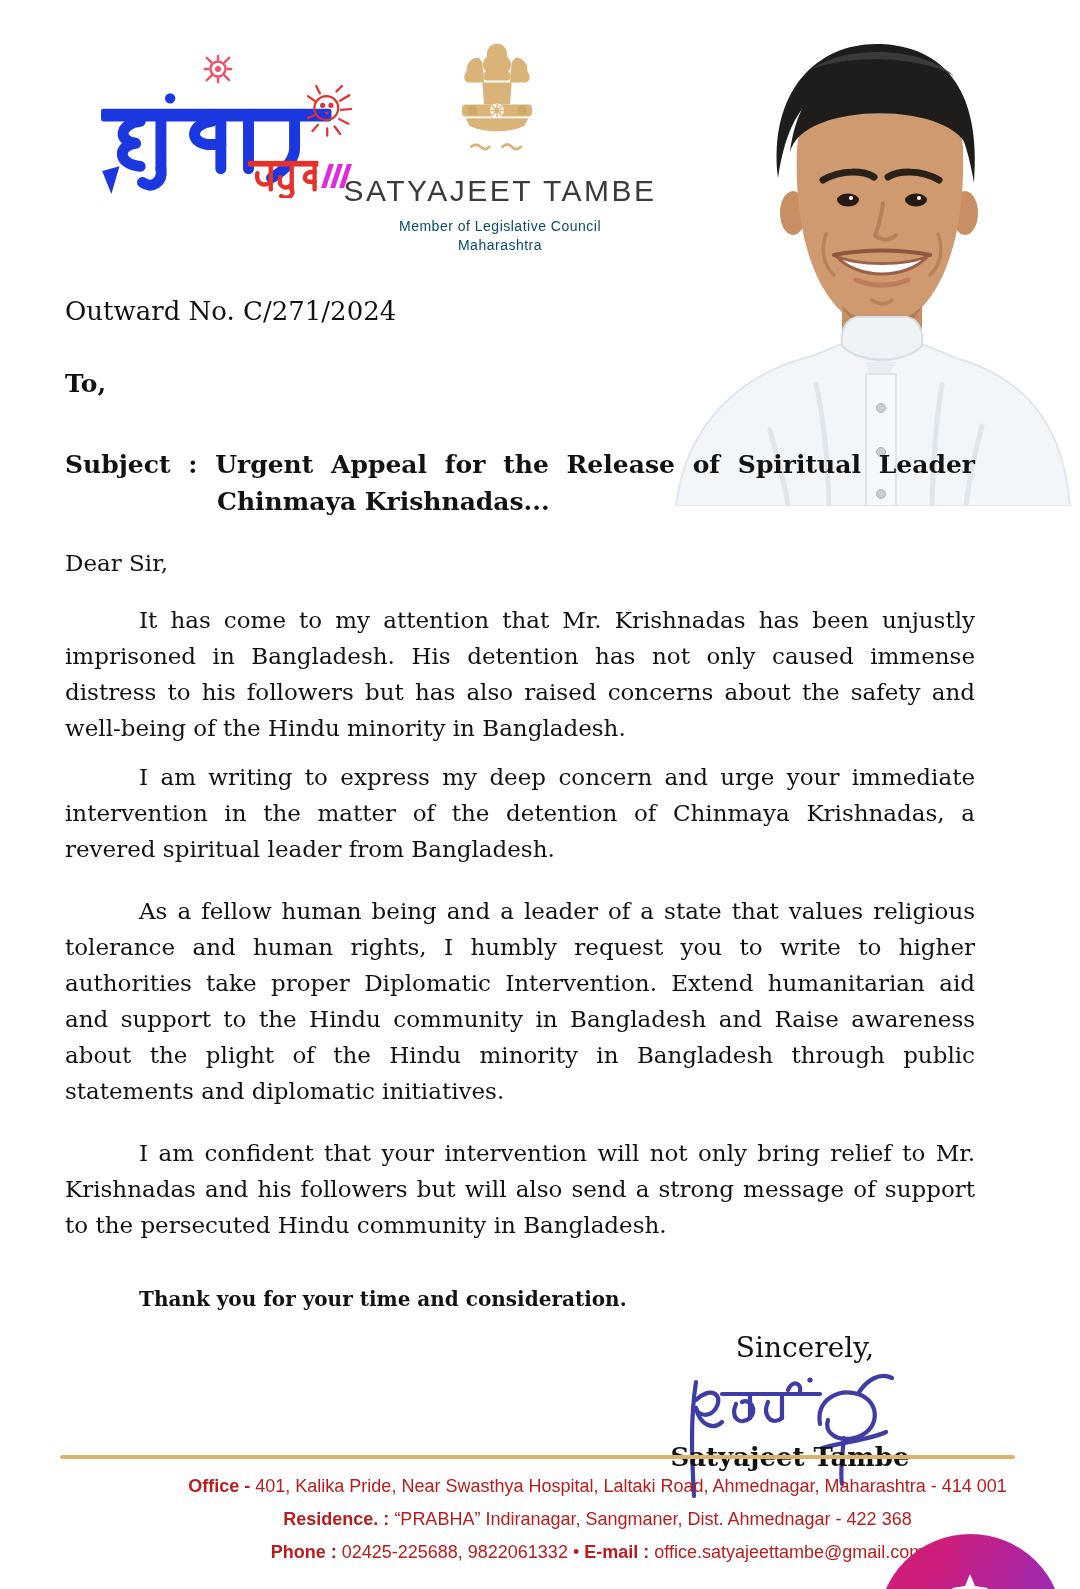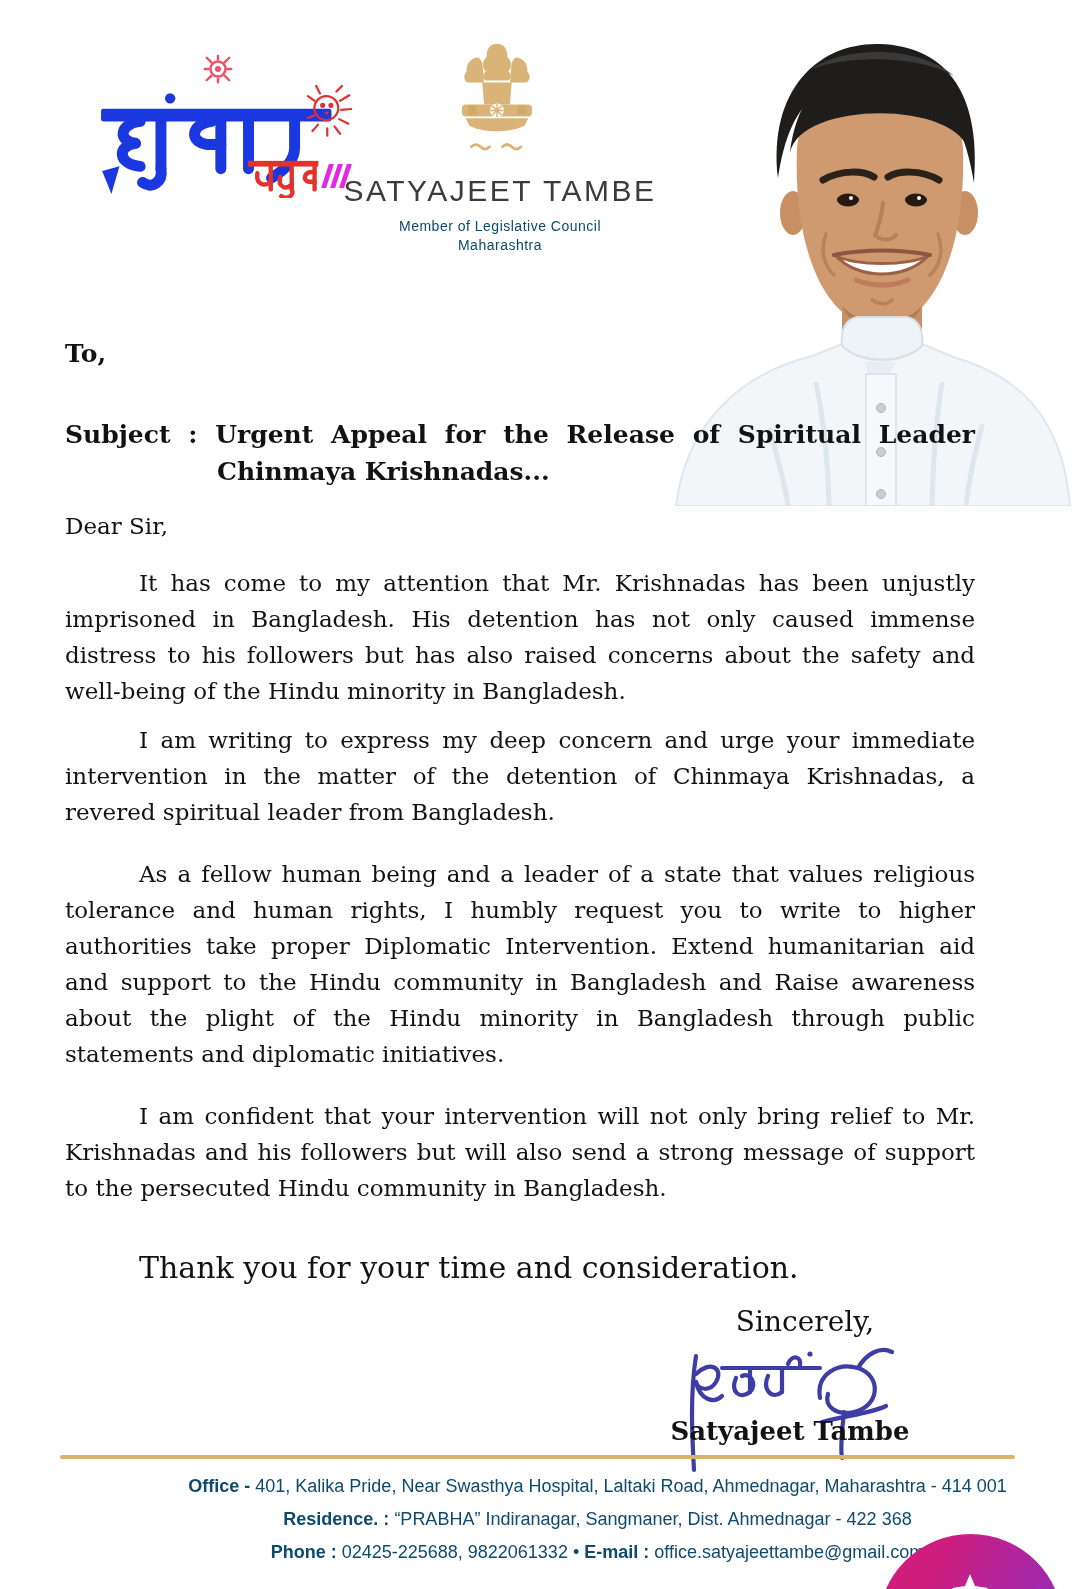--- a/index.html
+++ b/index.html
@@ -24,34 +24,34 @@
 
   .portrait{position:absolute;left:660px;top:28px;width:420px;height:478px;}
 
   
   .content{position:absolute;left:65px;right:105px;top:296px;}
   .outward{font-size:26px;}
   .to-block{margin-top:42px;font-size:25px;line-height:32px;}
   .b{font-weight:bold;}
   .subject{margin-top:46px;font-size:25px;line-height:37px;text-align:justify;
            padding-left:152px;text-indent:-152px;font-weight:bold;}
-  .salutation{margin-top:23px;font-size:23px;}
+  .salutation{margin-top:30px;font-size:23px;}
   p.bodytxt{margin:26px 0 0 0;font-size:23px;line-height:36px;text-align:justify;text-indent:74px;}
   p.first{margin-top:13px;}
-  .thanks{margin-top:44px;font-size:30px;font-weight:normal;text-indent:74px;}
+  .thanks{margin-top:44px;font-size:20px;font-weight:bold;text-indent:74px;}
   .sign-block{position:relative;margin-top:20px;margin-left:575px;width:300px;text-align:center;}
   .sincerely{font-size:28px;padding-left:30px;}
   .sign-block svg{display:block;margin:-4px auto 0;overflow:visible;}
   .signatory{font-size:26px;font-weight:bold;margin-top:-58px;position:relative;}
 
   
   .divider{position:absolute;left:60px;top:1455px;width:955px;height:4px;
            background:#d9b26c;border-radius:2px;}
   .f-lines{position:absolute;left:115px;right:0;top:1470px;text-align:center;
-           font-family:"Liberation Sans",sans-serif;font-size:18px;line-height:33px;color:#0c4a6e;}
+           font-family:"Liberation Sans",sans-serif;font-size:18px;line-height:33px;color:#b91c1c;}
   .fb{font-weight:bold;}
   .pink-badge{position:absolute;left:878px;top:1534px;width:185px;height:185px;border-radius:50%;
               background:linear-gradient(115deg,#cf1d7c 25%,#8e2ec2 90%);}
   .pink-badge svg{position:absolute;left:72px;top:38px;}
 </style>
 </head>
 <body>
 
 <div class="page">
 
@@ -184,20 +184,21 @@
       <g stroke="#dde6ed" stroke-width="5" fill="none" stroke-linecap="round">
         <path d="M110,402 C120,440 126,460 128,478"></path>
         <path d="M322,398 C312,436 308,458 306,478"></path>
         <path d="M156,356 C164,392 168,436 169,478"></path>
         <path d="M282,356 C276,392 273,436 272,478"></path>
       </g>
     </svg>
   </div>
 
   <div class="content">
+    <div class="outward">Outward No. C/271/2024</div>
 
     <div class="to-block">
       <div class="b">To,</div>
     </div>
 
     <div class="subject">
       <span>Subject :</span>
       <span>Urgent Appeal for the Release of Spiritual Leader Chinmaya Krishnadas...</span>
     </div>
 

